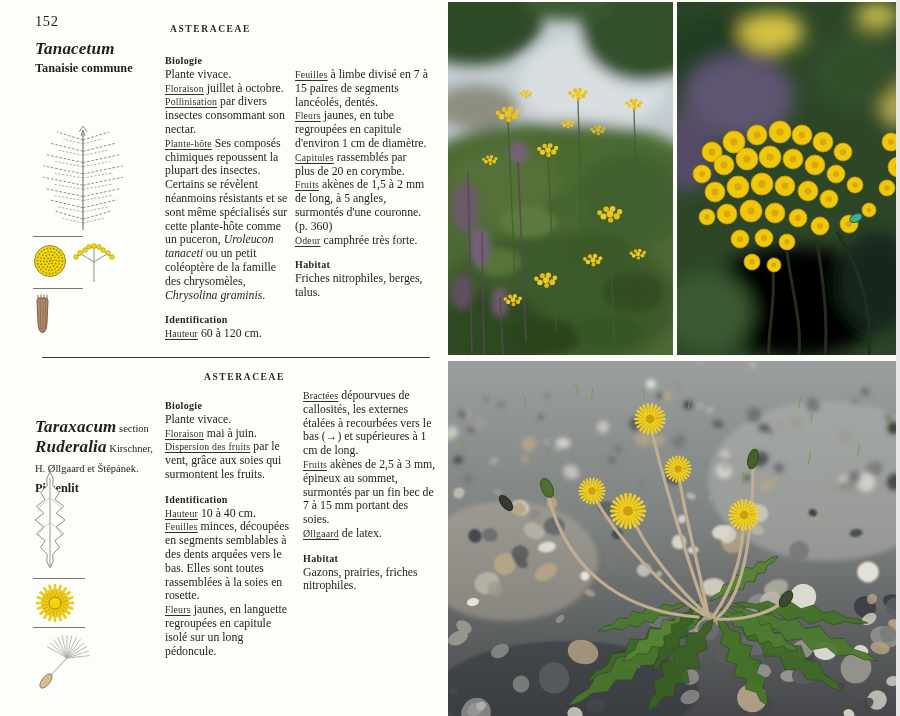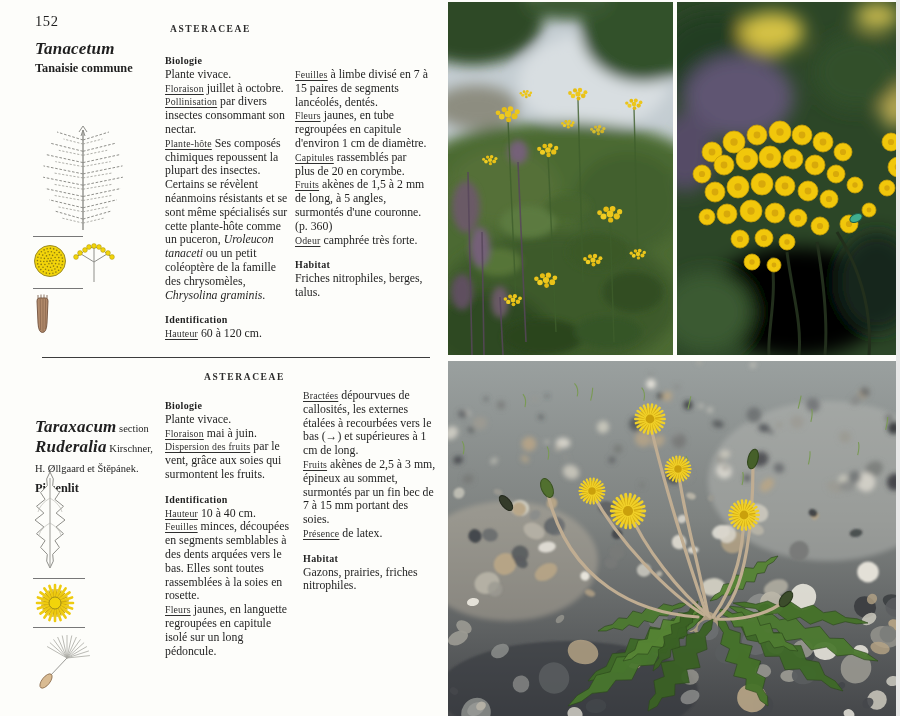--- a/index.html
+++ b/index.html
@@ -210,21 +210,21 @@
         <div class="para"><span class="lbl">Floraison</span><span class="txt"> mai à juin.</span></div>
         <div class="para"><span class="lbl">Dispersion des fruits</span><span class="txt"> par le vent, grâce aux soies qui surmontent les fruits.</span></div>
         <div class="hd">Identification</div>
         <div class="para"><span class="lbl">Hauteur</span><span class="txt"> 10 à 40 cm.</span></div>
         <div class="para"><span class="lbl">Feuilles</span><span class="txt"> minces, découpées en segments semblables à des dents arquées vers le bas. Elles sont toutes rassemblées à la soies en rosette.</span></div>
         <div class="para"><span class="lbl">Fleurs</span><span class="txt"> jaunes, en languette regroupées en capitule isolé sur un long pédoncule.</span></div>
       </div>
     <div class="col col1">
         <div class="para"><span class="lbl">Bractées</span><span class="txt"> dépourvues de callosités, les externes étalées à recourbées vers le bas (→) et supérieures à 1 cm de long.</span></div>
         <div class="para"><span class="lbl">Fruits</span><span class="txt"> akènes de 2,5 à 3 mm, épineux au sommet, surmontés par un fin bec de 7 à 15 mm portant des soies.</span></div>
-        <div class="para"><span class="lbl">Présence</span><span class="txt"> de latex.</span></div>
+        <div class="para"><span class="lbl">Øllgaard</span><span class="txt"> de latex.</span></div>
         <div class="hd">Habitat</div>
         <div class="para"><span class="txt">Gazons, prairies, friches nitrophiles.</span></div>
       </div>
 
     <svg class="illo" style="left:30px;top:468px" width="40" height="104" viewBox="0 0 40 104" id="dandLeaf">
         <path d="M20,100 L23.3,93.1 L22.7,86.3 L29.4,79.4 L24.9,72.6 L33.5,65.7 L26.1,58.9 L35.0,52.0 L26.1,45.1 L33.5,38.3 L24.9,31.4 L29.4,24.6 L22.7,17.7 L23.3,10.9 L20,4 L16.7,10.9 L17.3,17.7 L10.6,24.6 L15.1,31.4 L6.5,38.3 L13.9,45.1 L5.0,52.0 L13.9,58.9 L6.5,65.7 L15.1,72.6 L10.6,79.4 L17.3,86.3 L16.7,93.1 Z" fill="#fdfdfa" stroke="#8f8f8a" stroke-width="1"></path>
         <path d="M20,10 L20,98" stroke="#8f8f8a" stroke-width="0.9"></path>
         <path d="M20,30 Q10,36 8,44 M20,30 Q30,36 32,44 M20,55 Q11,60 9,67 M20,55 Q29,60 31,67" stroke="#b0b0aa" stroke-width="0.6" fill="none"></path>
       </svg>
     <div class="illo-rule" style="left:33px;top:578px;width:52px"></div>

